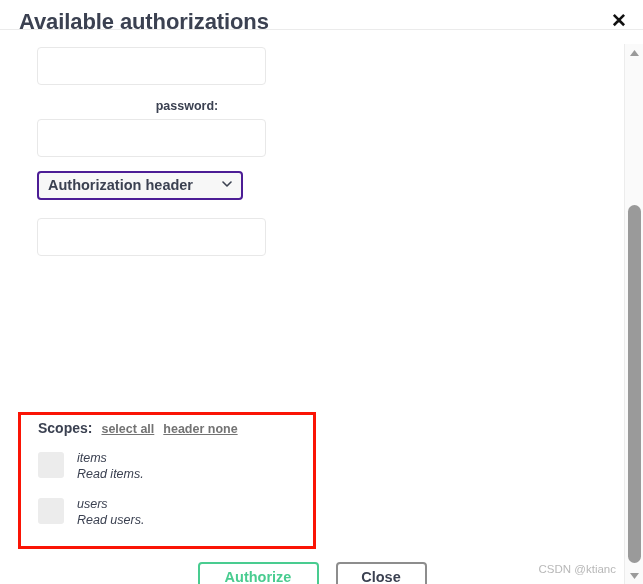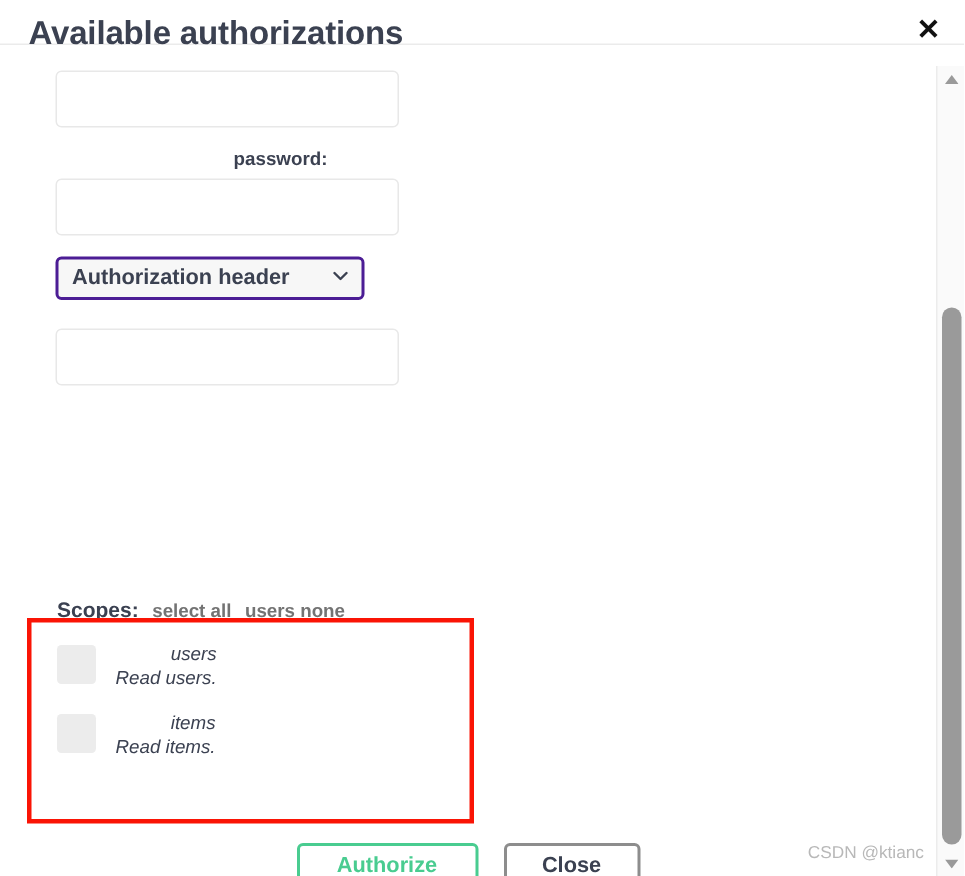--- a/index.html
+++ b/index.html
@@ -136,23 +136,22 @@
     height: 137px;
     border: 3px solid #fa1405;
     background: transparent;
     pointer-events: none;
     z-index: 5;
   }
 
   .scopes-section {
     position: absolute;
     left: 38px;
-    top: 354px;
+    top: 376px;
     width: 280px;
-    text-align: right;
   }
   .scopes-head {
     display: flex;
     align-items: baseline;
     gap: 9px;
     margin-bottom: 14px;
   }
   .scopes-title {
     font-size: 14px;
     font-weight: bold;
@@ -308,38 +307,38 @@
         <input class="text-input" type="text" value="" style="">
       </div>
 
 
     </div>
 
     <div class="scopes-section">
       <div class="scopes-head">
         <span class="scopes-title">Scopes:</span>
         <span class="scopes-link">select all</span>
-        <span class="scopes-link">users none</span>
+        <span class="scopes-link">header none</span>
+      </div>
+
+      <div class="scope-row">
+        <span class="scope-checkbox"></span>
+        <span class="scope-text">
+          <span class="scope-name">items</span>
+          <span class="scope-desc">Read items.</span>
+        </span>
       </div>
 
       <div class="scope-row">
         <span class="scope-checkbox"></span>
         <span class="scope-text">
           <span class="scope-name">users</span>
           <span class="scope-desc">Read users.</span>
         </span>
       </div>
-
-      <div class="scope-row">
-        <span class="scope-checkbox"></span>
-        <span class="scope-text">
-          <span class="scope-name">items</span>
-          <span class="scope-desc">Read items.</span>
-        </span>
-      </div>
     </div>
 
     <div class="scopes-highlight"></div>
 
     <div class="btn-row">
       <div class="btn btn-authorize">Authorize</div>
       <div class="btn btn-close">Close</div>
     </div>
 
   </div>

